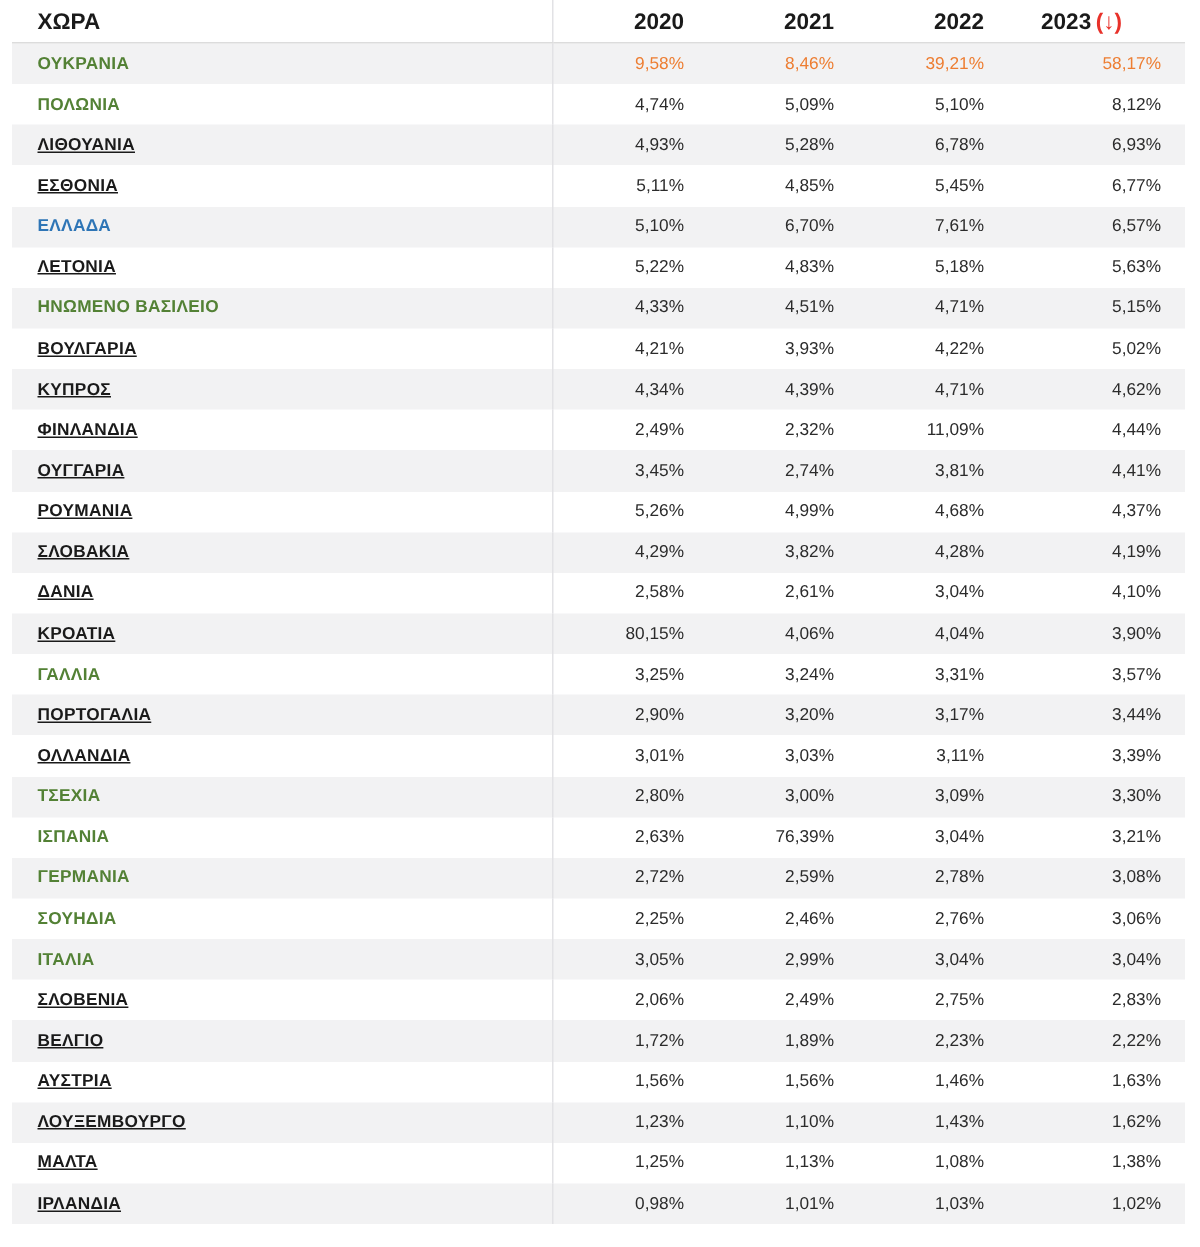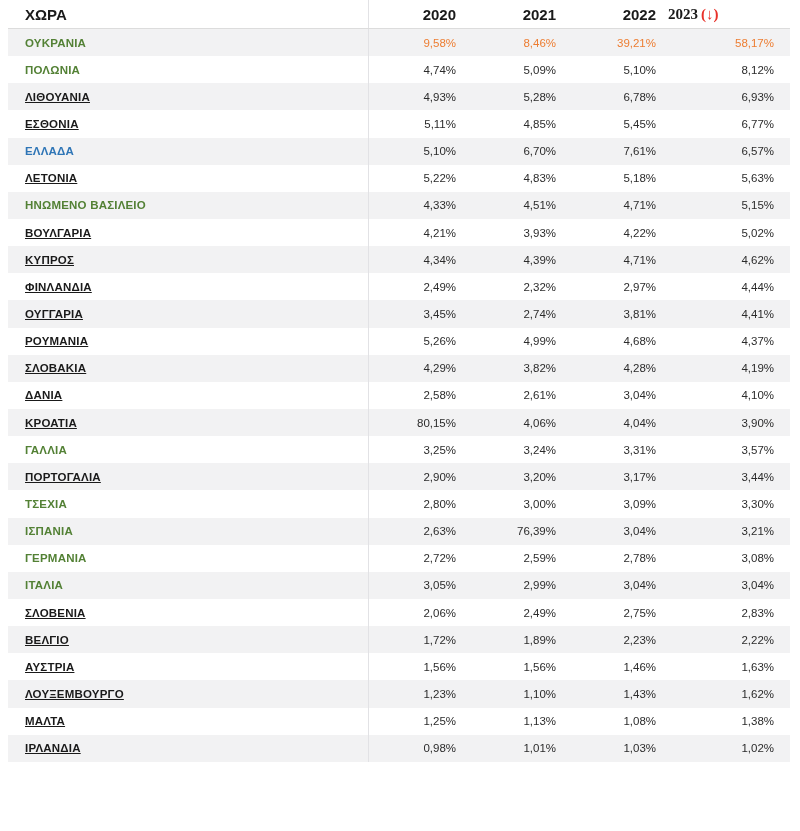--- a/index.html
+++ b/index.html
@@ -24,21 +24,21 @@
   col.c-country{width:360px;}
   col.c-year{width:100px;}
   col.c-year-last{width:122px;}
   thead th{
     height:28px;font-size:15px;font-weight:bold;color:#1a1a1a;
     border-bottom:1px solid var(--border);
     white-space:nowrap;vertical-align:middle;padding:0;
   }
   th.country-h{text-align:left;padding-left:17px;border-right:1px solid var(--vline);}
   th.year-h{text-align:right;padding-right:12px;margin-left:36px;}
-  th.year-h-last{text-align:left;padding-right:16px;font-family:Liberation Serif, serif;}
+  th.year-h-last{text-align:center;padding-right:16px;}
   .sort-ind{color:var(--red-sort);margin-left:3px;font-weight:bold;}
   tbody td{height:27.15px;font-size:11.5px;vertical-align:middle;padding:0;white-space:nowrap;}
   tbody tr:nth-child(odd){background:var(--stripe);}
   td.country{
     font-weight:bold;padding-left:17px;letter-spacing:.2px;
     border-right:1px solid var(--vline);color:var(--dark-country);
   }
   td.country.name-green{color:var(--green-country);}
   td.country.name-blue{color:var(--blue-country);}
   td.country.name-dark{color:var(--dark-country);text-decoration:underline;}
@@ -128,21 +128,21 @@
     <td class="country name-dark">ΚΥΠΡΟΣ</td>
     <td class="val">4,34%</td>
     <td class="val">4,39%</td>
     <td class="val">4,71%</td>
     <td class="val val-last">4,62%</td>
   </tr>
         <tr>
     <td class="country name-dark">ΦΙΝΛΑΝΔΙΑ</td>
     <td class="val">2,49%</td>
     <td class="val">2,32%</td>
-    <td class="val">2,97%</td>
+    <td class="val">11,09%</td>
     <td class="val val-last">4,44%</td>
   </tr>
         <tr>
     <td class="country name-dark">ΟΥΓΓΑΡΙΑ</td>
     <td class="val">3,45%</td>
     <td class="val">2,74%</td>
     <td class="val">3,81%</td>
     <td class="val val-last">4,41%</td>
   </tr>
         <tr>
@@ -181,20 +181,27 @@
     <td class="val val-last">3,57%</td>
   </tr>
         <tr>
     <td class="country name-dark">ΠΟΡΤΟΓΑΛΙΑ</td>
     <td class="val">2,90%</td>
     <td class="val">3,20%</td>
     <td class="val">3,17%</td>
     <td class="val val-last">3,44%</td>
   </tr>
         <tr>
+    <td class="country name-dark">ΟΛΛΑΝΔΙΑ</td>
+    <td class="val">3,01%</td>
+    <td class="val">3,03%</td>
+    <td class="val">3,11%</td>
+    <td class="val val-last">3,39%</td>
+  </tr>
+        <tr>
     <td class="country name-green">ΤΣΕΧΙΑ</td>
     <td class="val">2,80%</td>
     <td class="val">3,00%</td>
     <td class="val">3,09%</td>
     <td class="val val-last">3,30%</td>
   </tr>
         <tr>
     <td class="country name-green">ΙΣΠΑΝΙΑ</td>
     <td class="val">2,63%</td>
     <td class="val">76,39%</td>
@@ -202,20 +209,27 @@
     <td class="val val-last">3,21%</td>
   </tr>
         <tr>
     <td class="country name-green">ΓΕΡΜΑΝΙΑ</td>
     <td class="val">2,72%</td>
     <td class="val">2,59%</td>
     <td class="val">2,78%</td>
     <td class="val val-last">3,08%</td>
   </tr>
         <tr>
+    <td class="country name-green">ΣΟΥΗΔΙΑ</td>
+    <td class="val">2,25%</td>
+    <td class="val">2,46%</td>
+    <td class="val">2,76%</td>
+    <td class="val val-last">3,06%</td>
+  </tr>
+        <tr>
     <td class="country name-green">ΙΤΑΛΙΑ</td>
     <td class="val">3,05%</td>
     <td class="val">2,99%</td>
     <td class="val">3,04%</td>
     <td class="val val-last">3,04%</td>
   </tr>
         <tr>
     <td class="country name-dark">ΣΛΟΒΕΝΙΑ</td>
     <td class="val">2,06%</td>
     <td class="val">2,49%</td>

